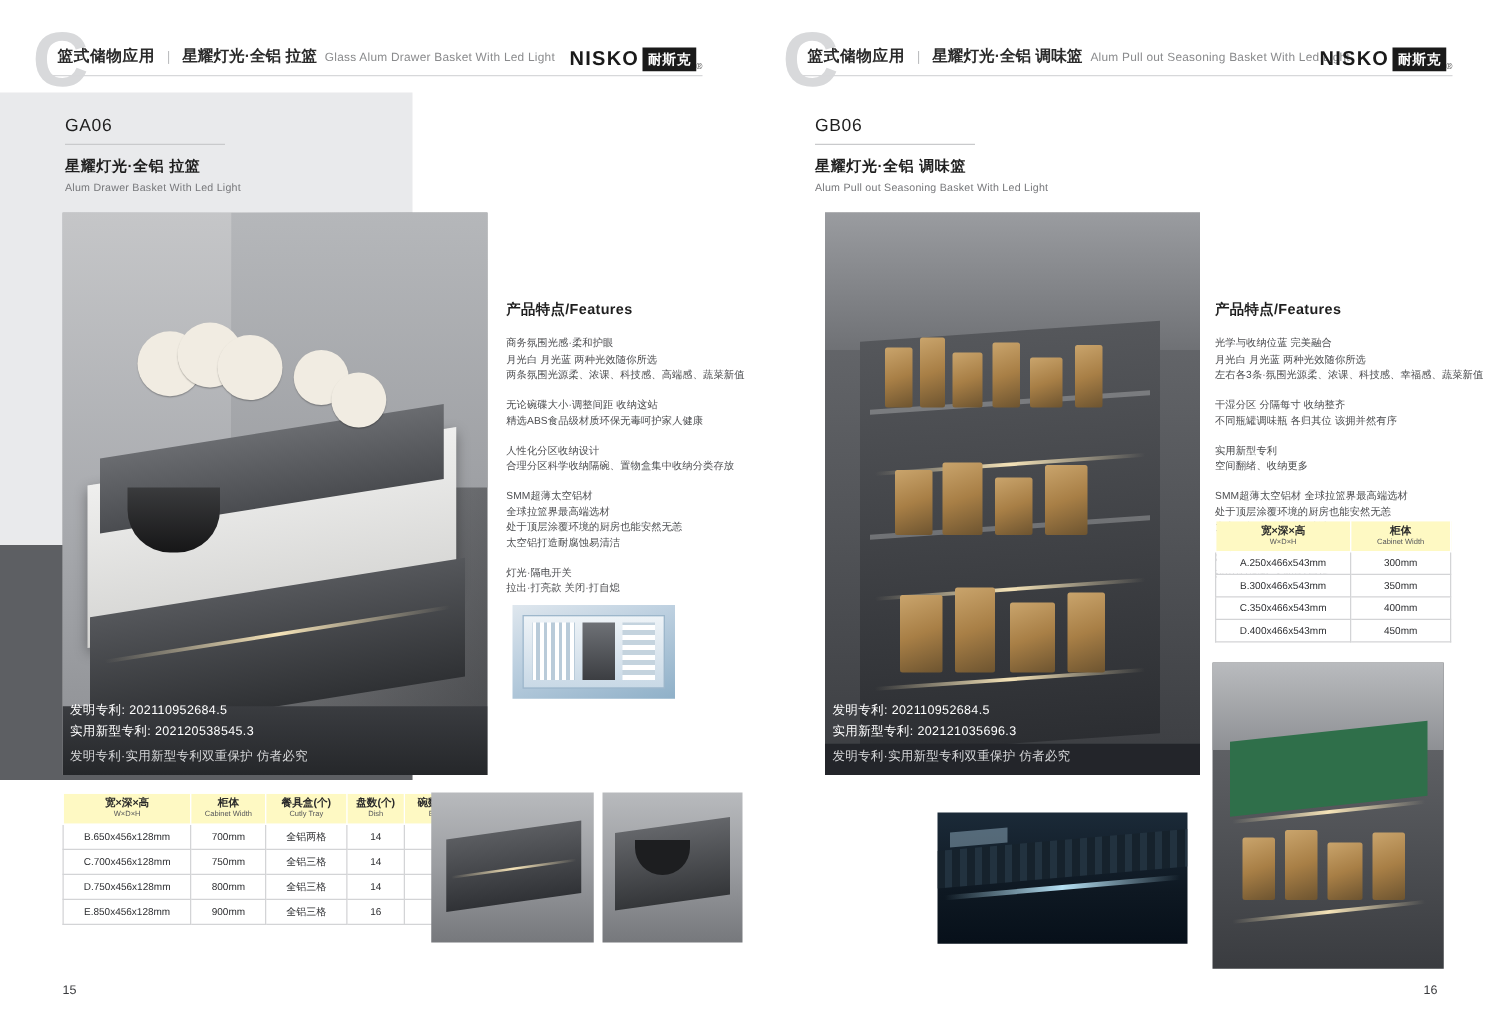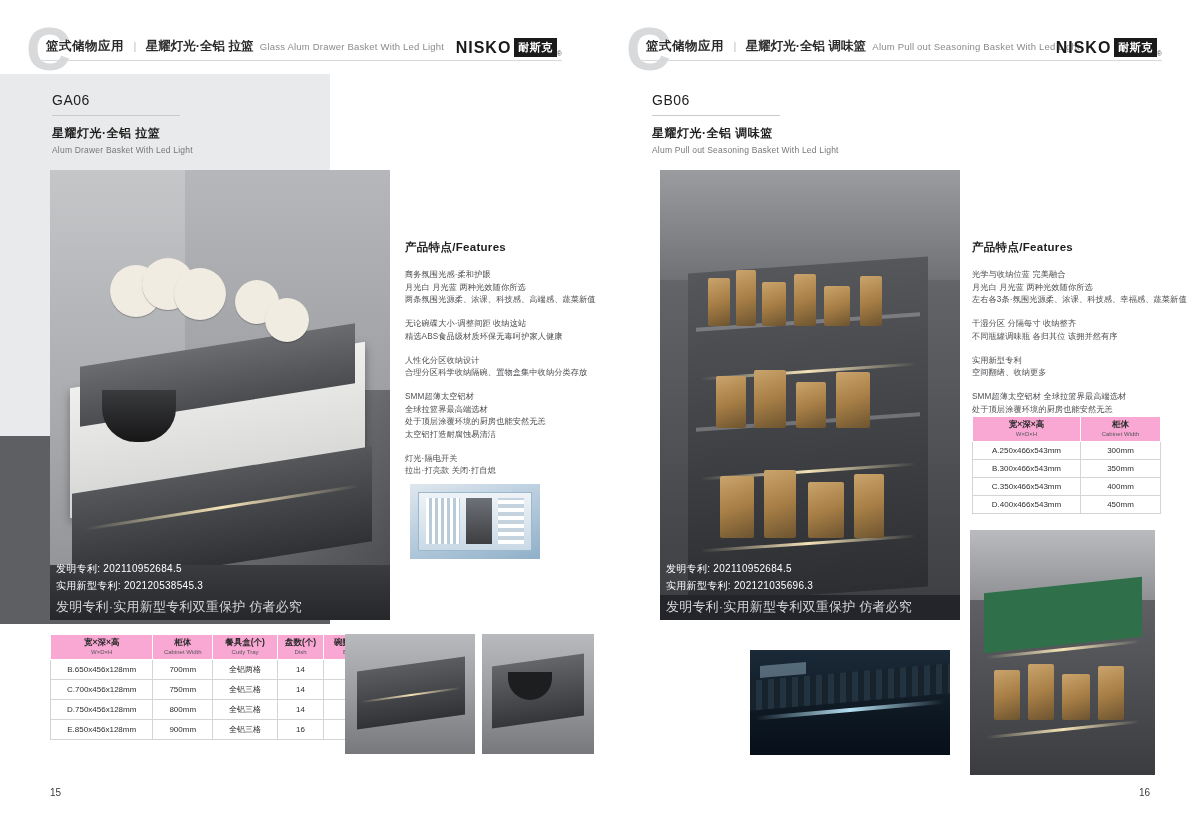--- a/index.html
+++ b/index.html
@@ -65,26 +65,26 @@
 
   
   .feat { position:absolute; }
   .feat h4 { margin:0 0 14px 0; font-size:11.5px; font-weight:bold; color:#1e1e1e; letter-spacing:0.3px; }
   .feat .grp { margin-bottom:11px; }
   .feat .ln { font-size:8.2px; color:#4d4e51; line-height:1.55; letter-spacing:0.1px; white-space:nowrap; }
 
   
   .patent { position:absolute; }
   .patent .p1 { font-size:10px; color:#fff; line-height:1.7; letter-spacing:0.3px; }
-  .patent .p2 { font-size:13px; color:#d6d7d9; margin-top:4px; letter-spacing:0.2px; }
+  .patent .p2 { font-size:10px; color:#d6d7d9; margin-top:4px; letter-spacing:0.2px; }
 
   
   table.spec { border-collapse:collapse; }
   table.spec th {
-    background:#f9a8d4; color:#2a2a2a; font-weight:bold;
+    background:#fef9c3; color:#2a2a2a; font-weight:bold;
     border:1px solid #ffffff; padding:3px 4px; text-align:center; line-height:1.15;
   }
   table.spec th .t1 { font-size:8.5px; display:block; }
   table.spec th .t2 { font-size:6px; display:block; color:#55565a; font-weight:normal; margin-top:1px; }
   table.spec td {
     border:1px solid #d3d4d6; padding:4px 16px; text-align:center;
     font-size:8px; color:#2d2e31; background:#fff; white-space:nowrap;
   }
 
   

